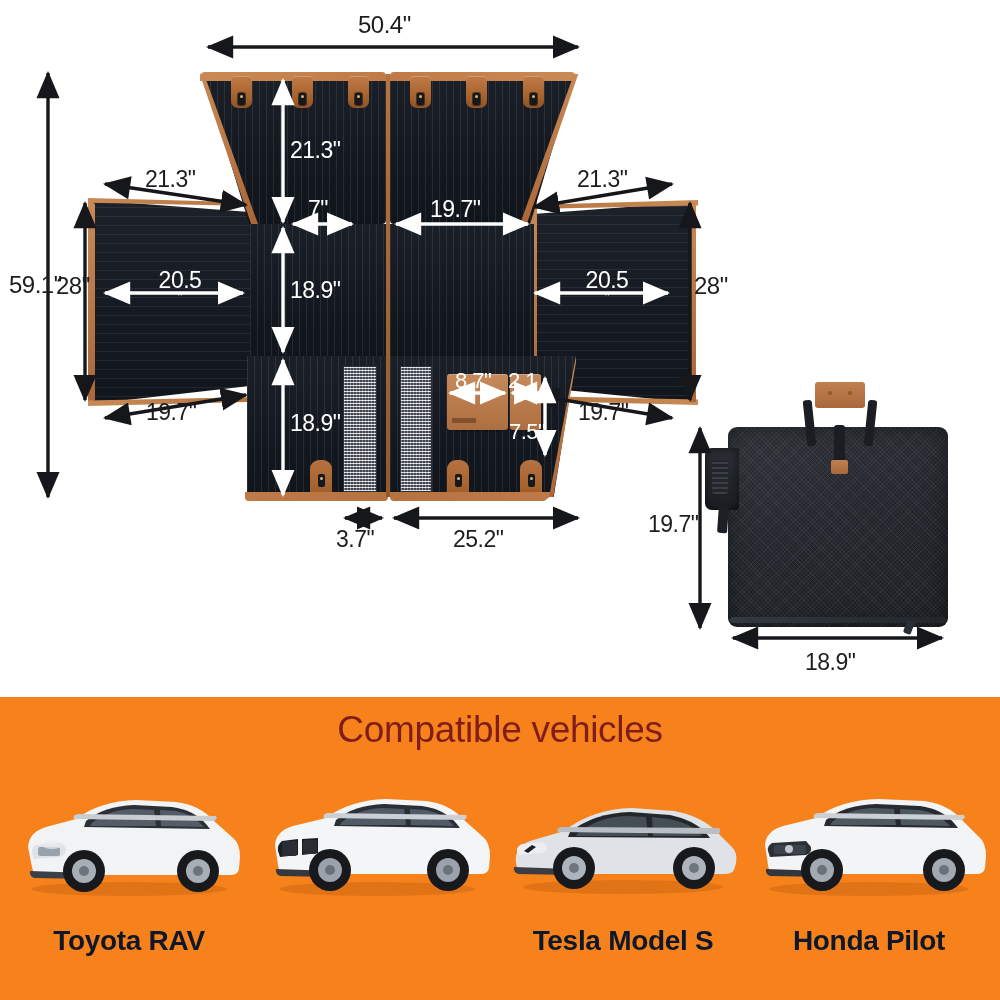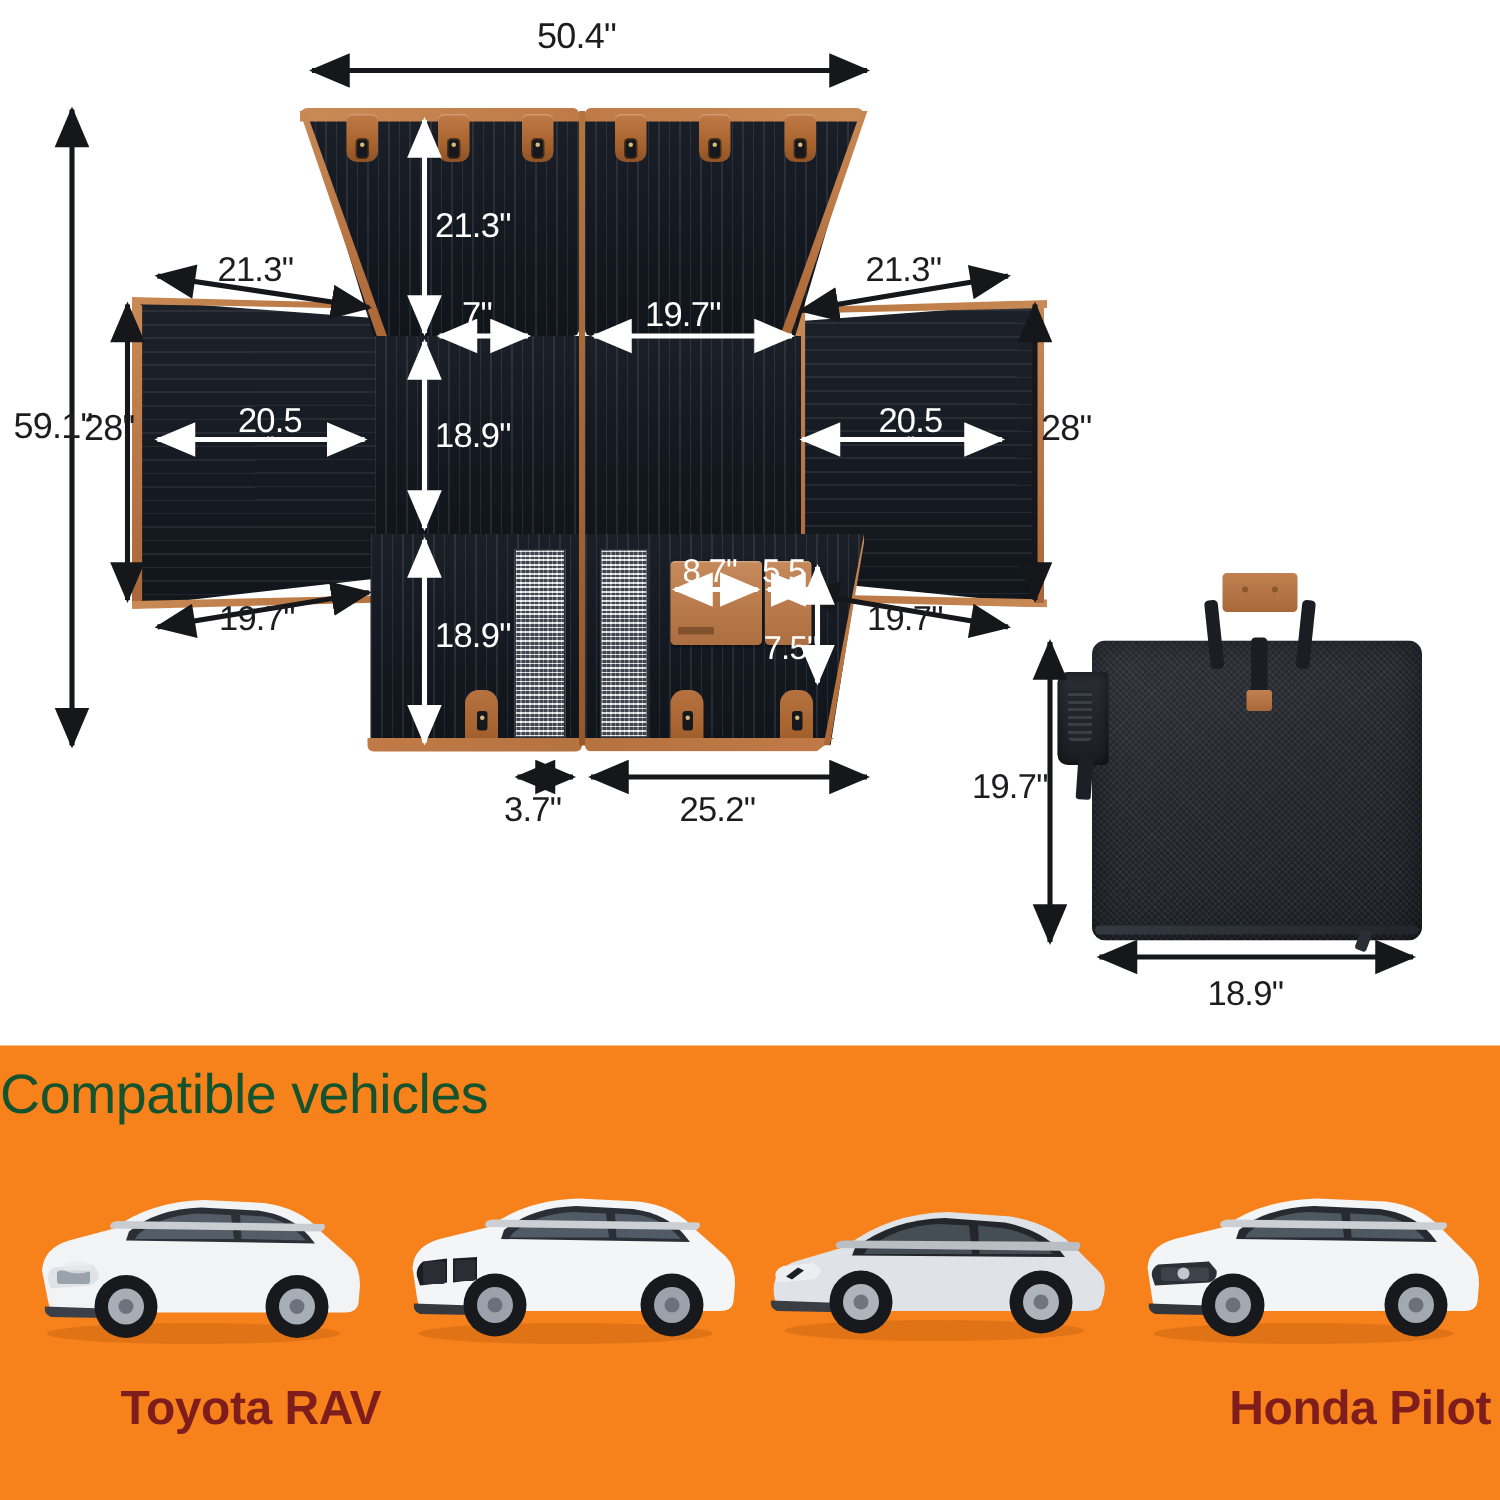--- a/index.html
+++ b/index.html
@@ -140,40 +140,40 @@
   .bag-leather.dots::after  { right:26%; }
 
   
   #band {
     position:absolute; left:0; top:697px;
     width:1000px; height:303px;
     background:#f7821b;
   }
   #bandTitle {
     position:absolute; left:0; top:12px; width:1000px;
-    text-align:left;
-    color:#14532d;
+    text-align:center;
+    color:#7f1d1d;
     font-size:37px;
     font-weight:400;
     letter-spacing:-0.3px;
     font-family:"Liberation Sans", sans-serif;
   }
   .vcell {
     position:absolute;
     top:78px;
     width:250px;
     height:200px;
   }
   .vname {
     position:absolute;
     left:0; bottom:18px;
     width:100%;
-    text-align:right;
-    color:#7f1d1d;
-    font-size:32px;
+    text-align:center;
+    color:#0f172a;
+    font-size:28px;
     font-weight:700;
     letter-spacing:-0.3px;
   }
   .carwrap { position:absolute; left:0; top:0; width:250px; height:125px; }
   .carwrap svg { display:block; width:250px; height:125px; }
 </style>
 </head>
 <body>
 
 <div id="page">
@@ -415,21 +415,21 @@
   <div class="dim light" style="left:308px; top:197px; font-size:23px;">7"</div>
 
   <div class="dim light" style="left:430px; top:197px; font-size:23px;">19.7"</div>
 
   <div class="dim dark" style="left:336px; top:527px; font-size:23px;">3.7"</div>
 
   <div class="dim dark" style="left:453px; top:527px; font-size:23px;">25.2"</div>
 
   <div class="dim light" style="left:455px; top:369px; font-size:22px;">8.7"</div>
 
-  <div class="dim light" style="left:508px; top:369px; font-size:22px;">5.5</div>
+  <div class="dim light" style="left:508px; top:369px; font-size:22px;">2.1</div>
 
   <div class="dim light" style="left:509px; top:420px; font-size:22px;">7.5"</div>
 
   <div class="dim dark" style="left:648px; top:512px; font-size:23px;">19.7"</div>
 
   <div class="dim dark" style="left:805px; top:650px; font-size:23px;">18.9"</div>
 
   <div id="band">
     <div id="bandTitle">Compatible vehicles</div>
 
@@ -494,20 +494,21 @@
           <path d="M16,92 L72,94 L72,100 L20,99 Q15,97 16,92 Z" fill="#3a3e44"></path>
           <path d="M26,76 L34,70 L38,72 L30,78 Z" fill="#1c1f24"></path>
           <circle cx="76" cy="93" r="21" fill="#17191d"></circle>
           <circle cx="76" cy="93" r="12" fill="#aeb4bb"></circle>
           <circle cx="76" cy="93" r="5" fill="#6e757d"></circle>
           <circle cx="196" cy="93" r="21" fill="#17191d"></circle>
           <circle cx="196" cy="93" r="12" fill="#aeb4bb"></circle>
           <circle cx="196" cy="93" r="5" fill="#6e757d"></circle>
         </svg>
       </div>
+      <div class="vname">Tesla Model S</div>
     </div>
 
     <div class="vcell" style="left:744px;text-decoration:underline;">
       <div class="carwrap">
         <svg viewBox="0 0 250 125">
           <ellipse cx="125" cy="114" rx="100" ry="7" fill="rgba(120,50,0,.18)"></ellipse>
           <path d="M24,90 L21,70 Q22,56 39,51 L72,43 Q96,25 134,24 L180,26 Q204,29 218,45 L234,61 Q242,67 242,81 L241,93 Q240,99 232,99 L32,99 Q25,99 24,90 Z" fill="#f3f4f6"></path>
           <path d="M82,45 Q100,30 132,29 L176,31 Q198,34 210,48 L214,53 L80,51 Z" fill="#272b31"></path>
           <path d="M88,47 Q104,34 128,33 L150,34 L152,50 L86,50 Z" fill="#556069" opacity=".85"></path>
           <path d="M156,34 L176,35 Q194,38 204,49 L206,51 L157,50 Z" fill="#556069" opacity=".85"></path>

